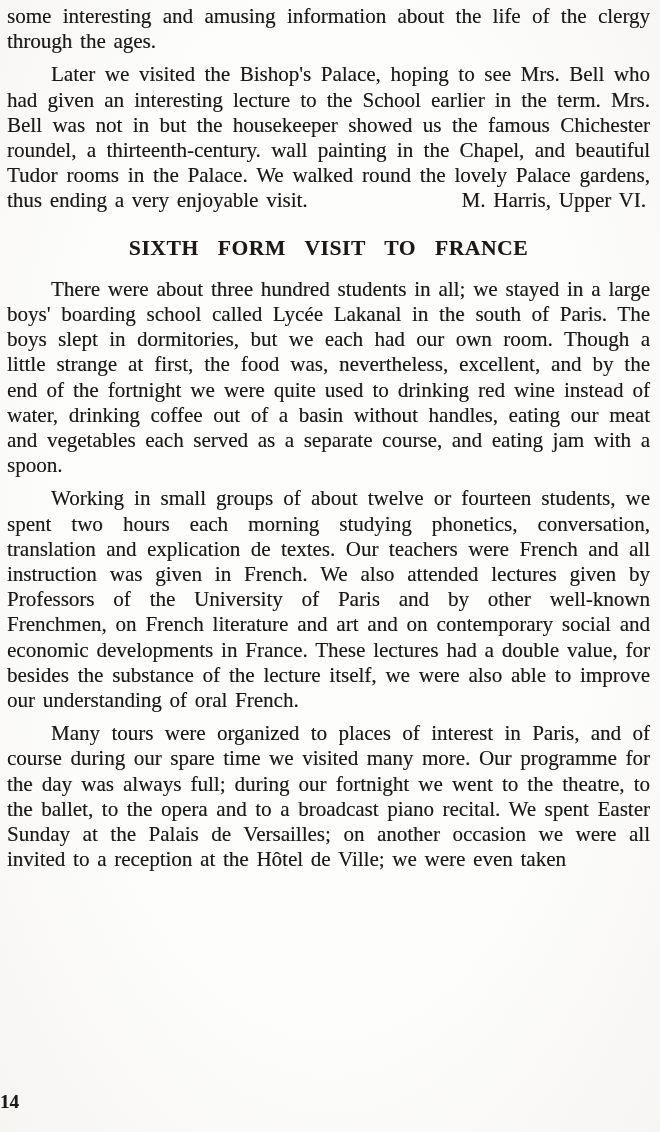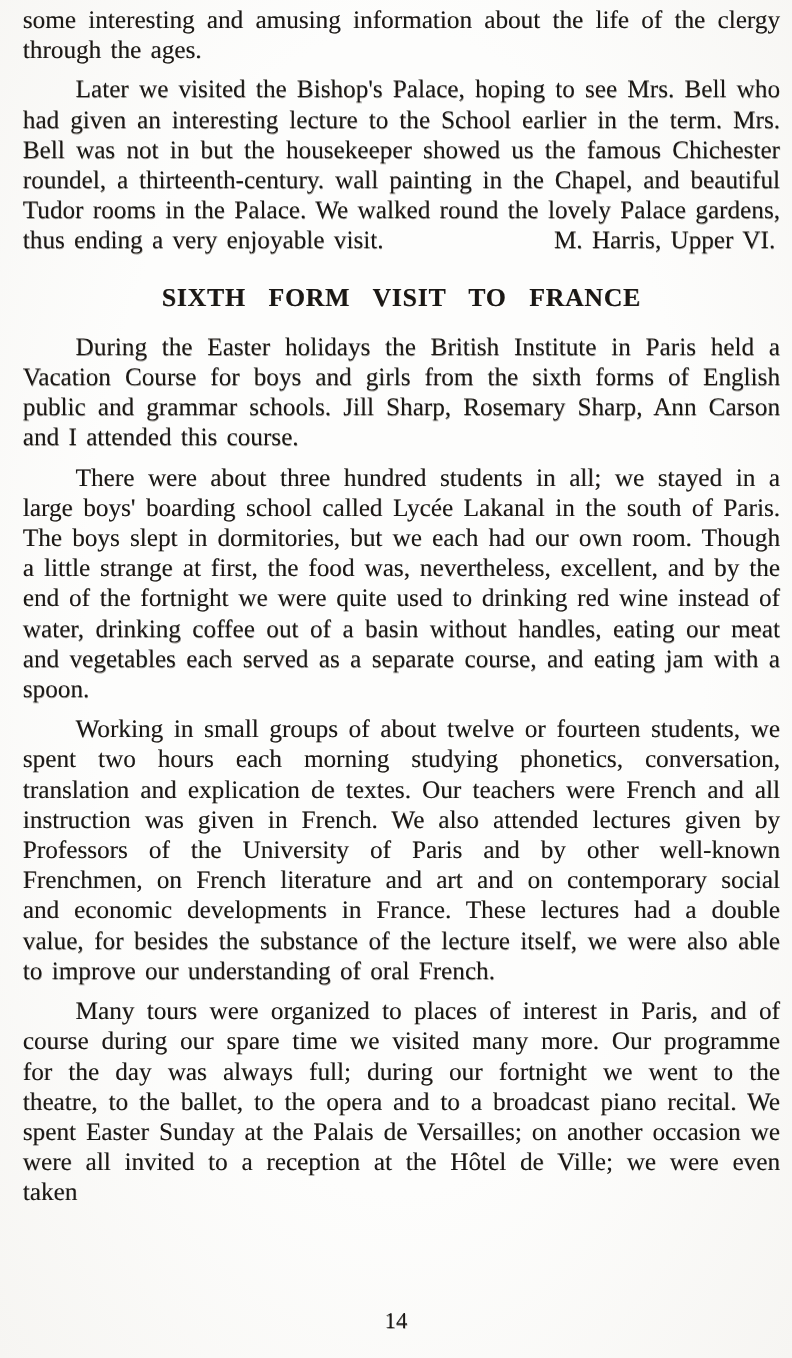--- a/index.html
+++ b/index.html
@@ -6,21 +6,21 @@
     margin: 0;
     padding: 0;
     background: #e9e9e7;
   }
   .page {
     position: relative;
     box-sizing: border-box;
     width: 660px;
     height: 1132px;
     margin: 0;
-    padding: 4px 10px 0 19px;
+    padding: 4px 10px 0 7px;
     background: radial-gradient(ellipse at 50% 45%, #fdfdfc 55%, #f6f5f2 100%);
     font-family: "Liberation Serif", "DejaVu Serif", serif;
     font-size: 21px;
     line-height: 25.2px;
     color: #1b1815;
     text-align: justify;
     word-spacing: 2.5px;
     overflow: hidden;
     text-shadow: 0.3px 0.3px 0.4px rgba(35,30,25,0.45);
   }
@@ -42,44 +42,44 @@
   }
   .byline {
     float: right;
     padding-right: 4px;
   }
   .page-number {
     position: absolute;
     left: 0;
     right: 0;
     top: 1089px;
-    text-align: center;
+    text-align: left;
     font-size: 19px;
     word-spacing: normal;
     text-indent: 0;
+    font-weight: bold;
   }
 </style>
 </head>
 <body>
 
 <div class="page">
 
   <section>
     <p class="para no-indent">some interesting and amusing information about the life of the clergy through the ages.</p>
 
     <p class="para">
       <span>Later we visited the Bishop's Palace, hoping to see Mrs. Bell who had given an interesting lecture to the School earlier in the term.  Mrs. Bell was not in but the housekeeper showed us the famous Chichester roundel, a thirteenth-century. wall painting in the Chapel, and beautiful Tudor rooms in the Palace.  We walked round the lovely Palace gardens, thus ending a very enjoyable visit.</span>
       <span class="byline">M. Harris, Upper VI.</span>
     </p>
   </section>
 
   <section>
     <h1 class="heading">SIXTH FORM VISIT TO FRANCE</h1>
 
-    <p class="para">During the Easter holidays the British Institute in Paris held a Vacation Course for boys and girls from the sixth forms of English public and grammar schools.  Jill Sharp, Rosemary Sharp, Ann Carson and I attended this course.</p>
 
     <p class="para">There were about three hundred students in all; we stayed in a large boys' boarding school called Lycée Lakanal in the south of Paris.  The boys slept in dormitories, but we each had our own room.  Though a little strange at first, the food was, nevertheless, excellent, and by the end of the fortnight we were quite used to drinking red wine instead of water, drinking coffee out of a basin without handles, eating our meat and vegetables each served as a separate course, and eating jam with a spoon.</p>
 
     <p class="para">Working in small groups of about twelve or fourteen students, we spent two hours each morning studying phonetics, conversation, translation and explication de textes.  Our teachers were French and all instruction was given in French.  We also attended lectures given by Professors of the University of Paris and by other well-known Frenchmen, on French literature and art and on contemporary social and economic developments in France.  These lectures had a double value, for besides the substance of the lecture itself, we were also able to improve our understanding of oral French.</p>
 
     <p class="para">Many tours were organized to places of interest in Paris, and of course during our spare time we visited many more.  Our programme for the day was always full; during our fortnight we went to the theatre, to the ballet, to the opera and to a broadcast piano recital.  We spent Easter Sunday at the Palais de Versailles; on another occasion we were all invited to a reception at the Hôtel de Ville; we were even taken</p>
   </section>
 
   <div class="page-number">14</div>
 

